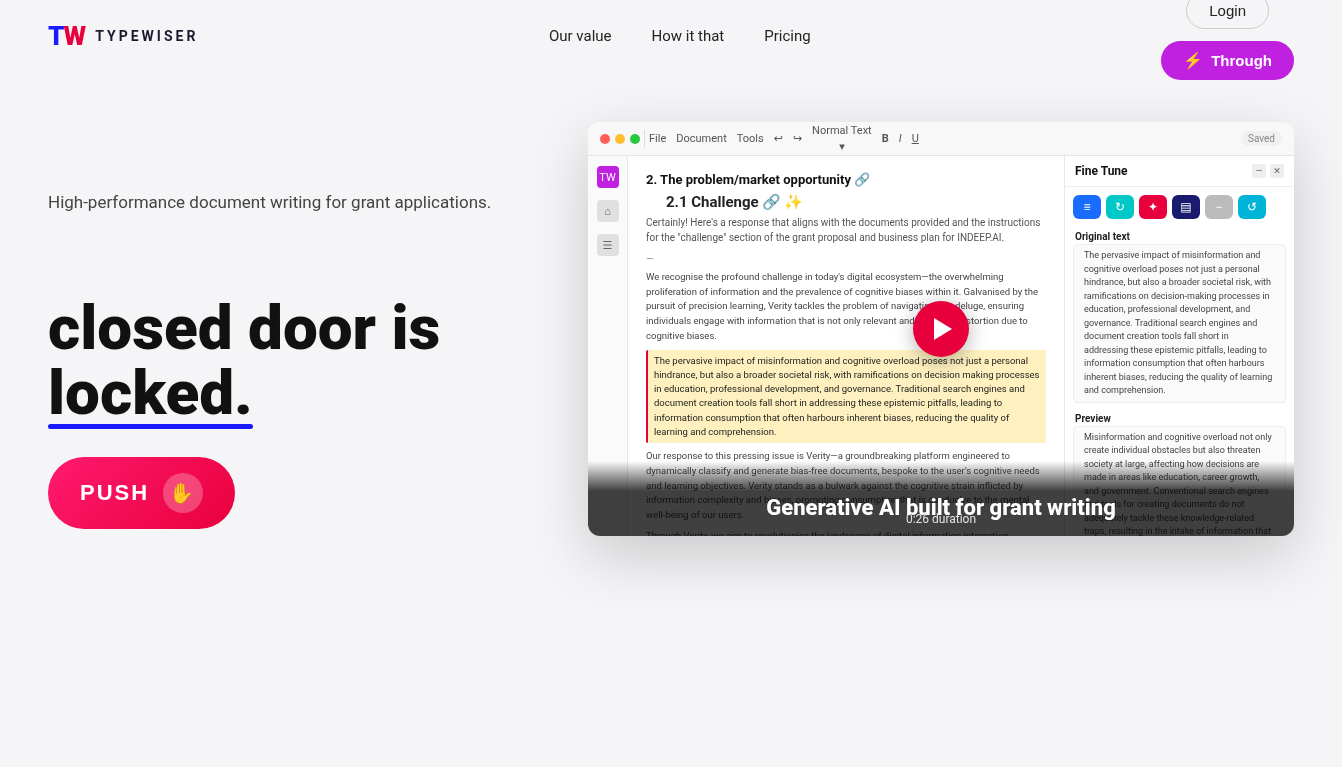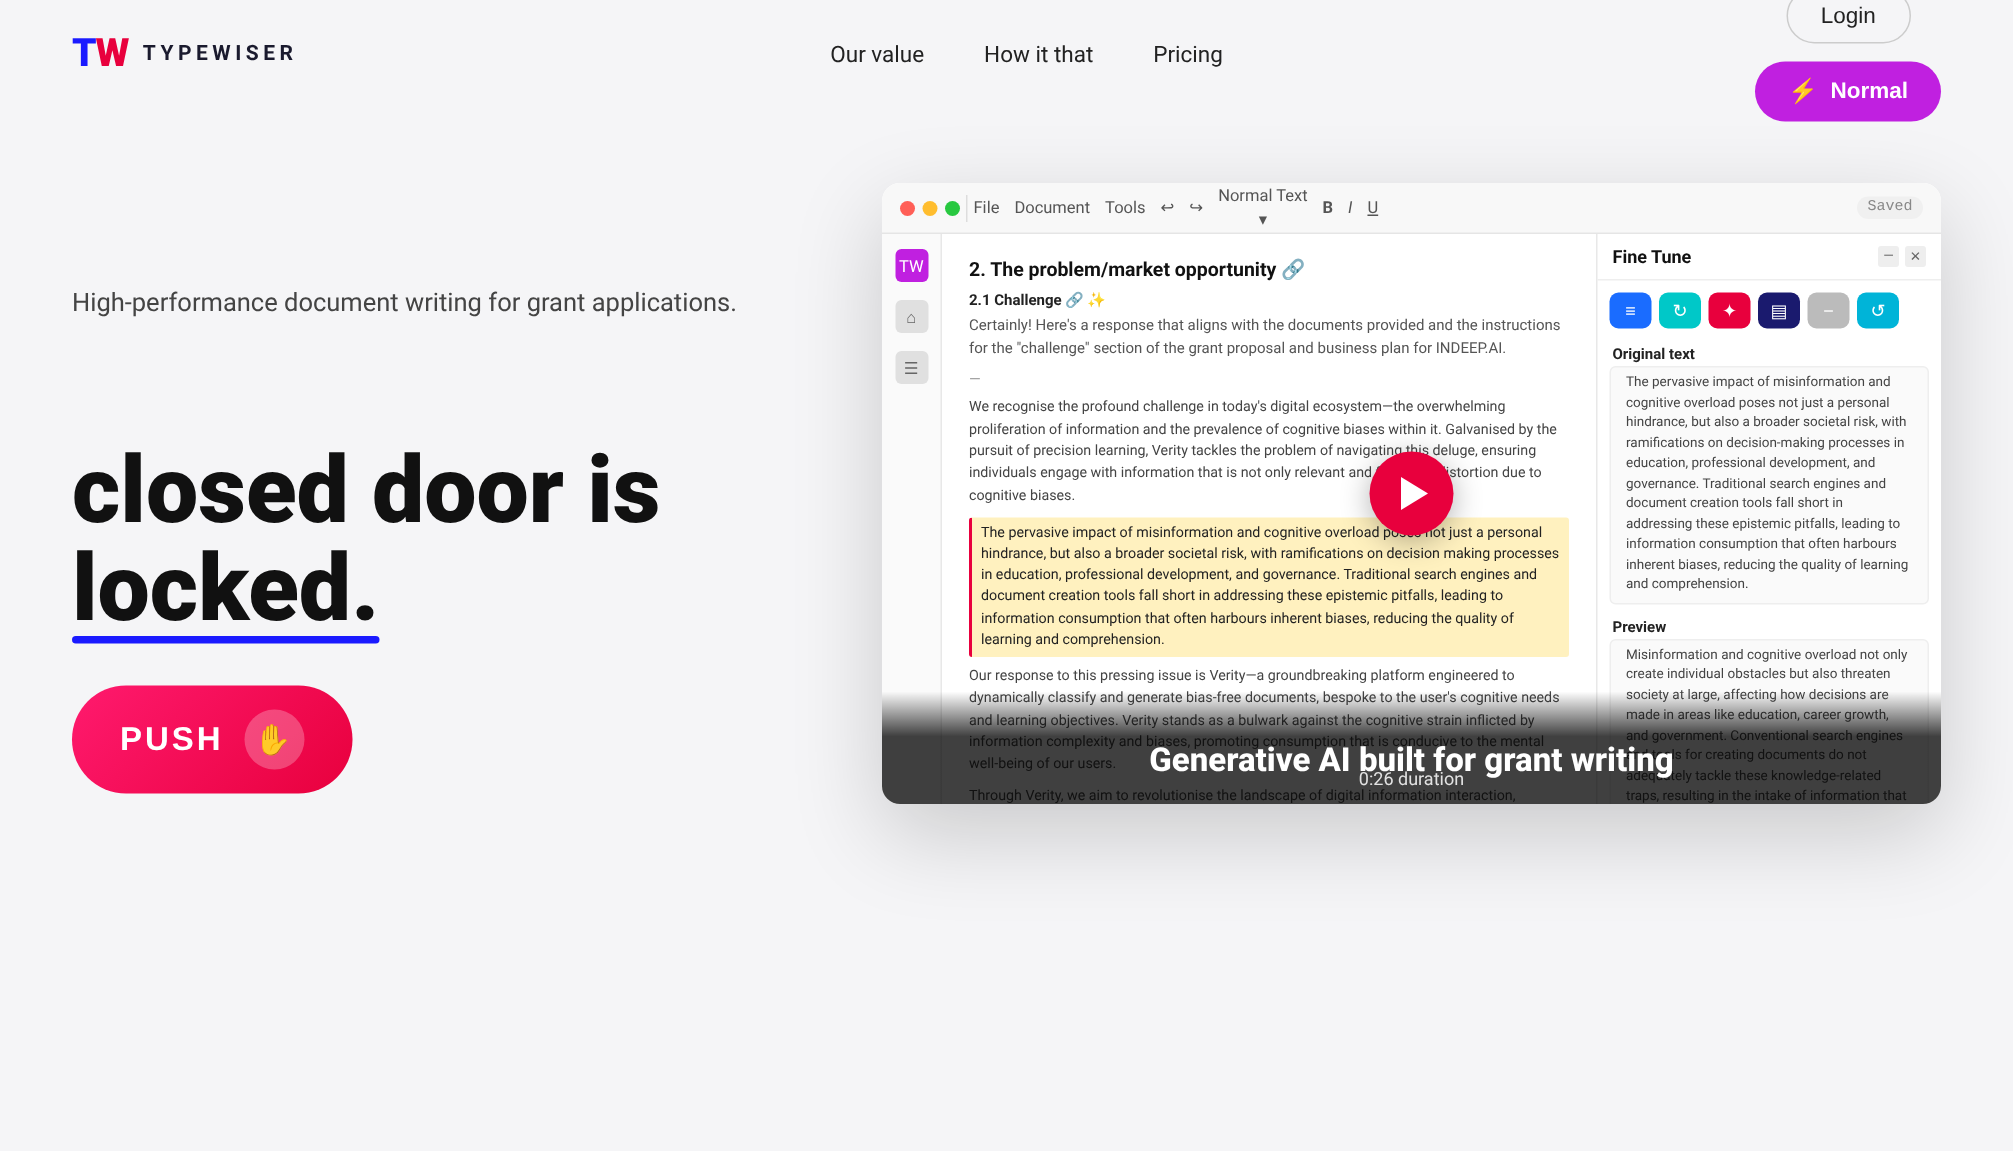--- a/index.html
+++ b/index.html
@@ -196,21 +196,20 @@
       display: flex;
       align-items: center;
       gap: 3px;
       font-size: 11px;
       flex-direction: column;
     }
     .toolbar-right {
       display: flex;
       align-items: center;
       gap: 6px;
-      font-family: Liberation Mono, monospace;
     }
     .saved-badge {
       font-size: 10px;
       color: #888;
       background: #f0f0f0;
       padding: 2px 7px;
       border-radius: 8px;
     }
 
     .app-body {
@@ -245,24 +244,25 @@
       background: white;
       overflow: hidden;
     }
     .doc-section-title {
       font-size: 13px;
       font-weight: 700;
       margin-bottom: 6px;
       color: #111;
     }
     .doc-subtitle {
-      font-size: 10px;
+      font-size: 15px;
       font-weight: 700;
       color: #222;
       margin-bottom: 4px;
+      margin-left: 20px;
     }
     .doc-intro {
       font-size: 10px;
       color: #555;
       margin-bottom: 8px;
       line-height: 1.5;
     }
     .doc-divider {
       font-size: 10px;
       color: #999;
@@ -440,21 +440,21 @@
   <div class="nav-links">
     <a class="nav-link">Our value</a>
     <a class="nav-link">How it that</a>
     <a class="nav-link">Pricing</a>
   </div>
 
   <div class="nav-actions">
     <button class="btn-login">Login</button>
     <button class="btn-signup">
       <span class="signup-bolt">⚡</span>
-      <span>Normal</span>
+      <span>Through</span>
     </button>
   </div>
 </nav>
 
 <section class="hero">
   <div class="hero-left">
     <p class="hero-subtitle">High-performance document writing for grant applications.</p>
     <h1 class="hero-headline">
       <br>
       <span>closed door is</span><br>

